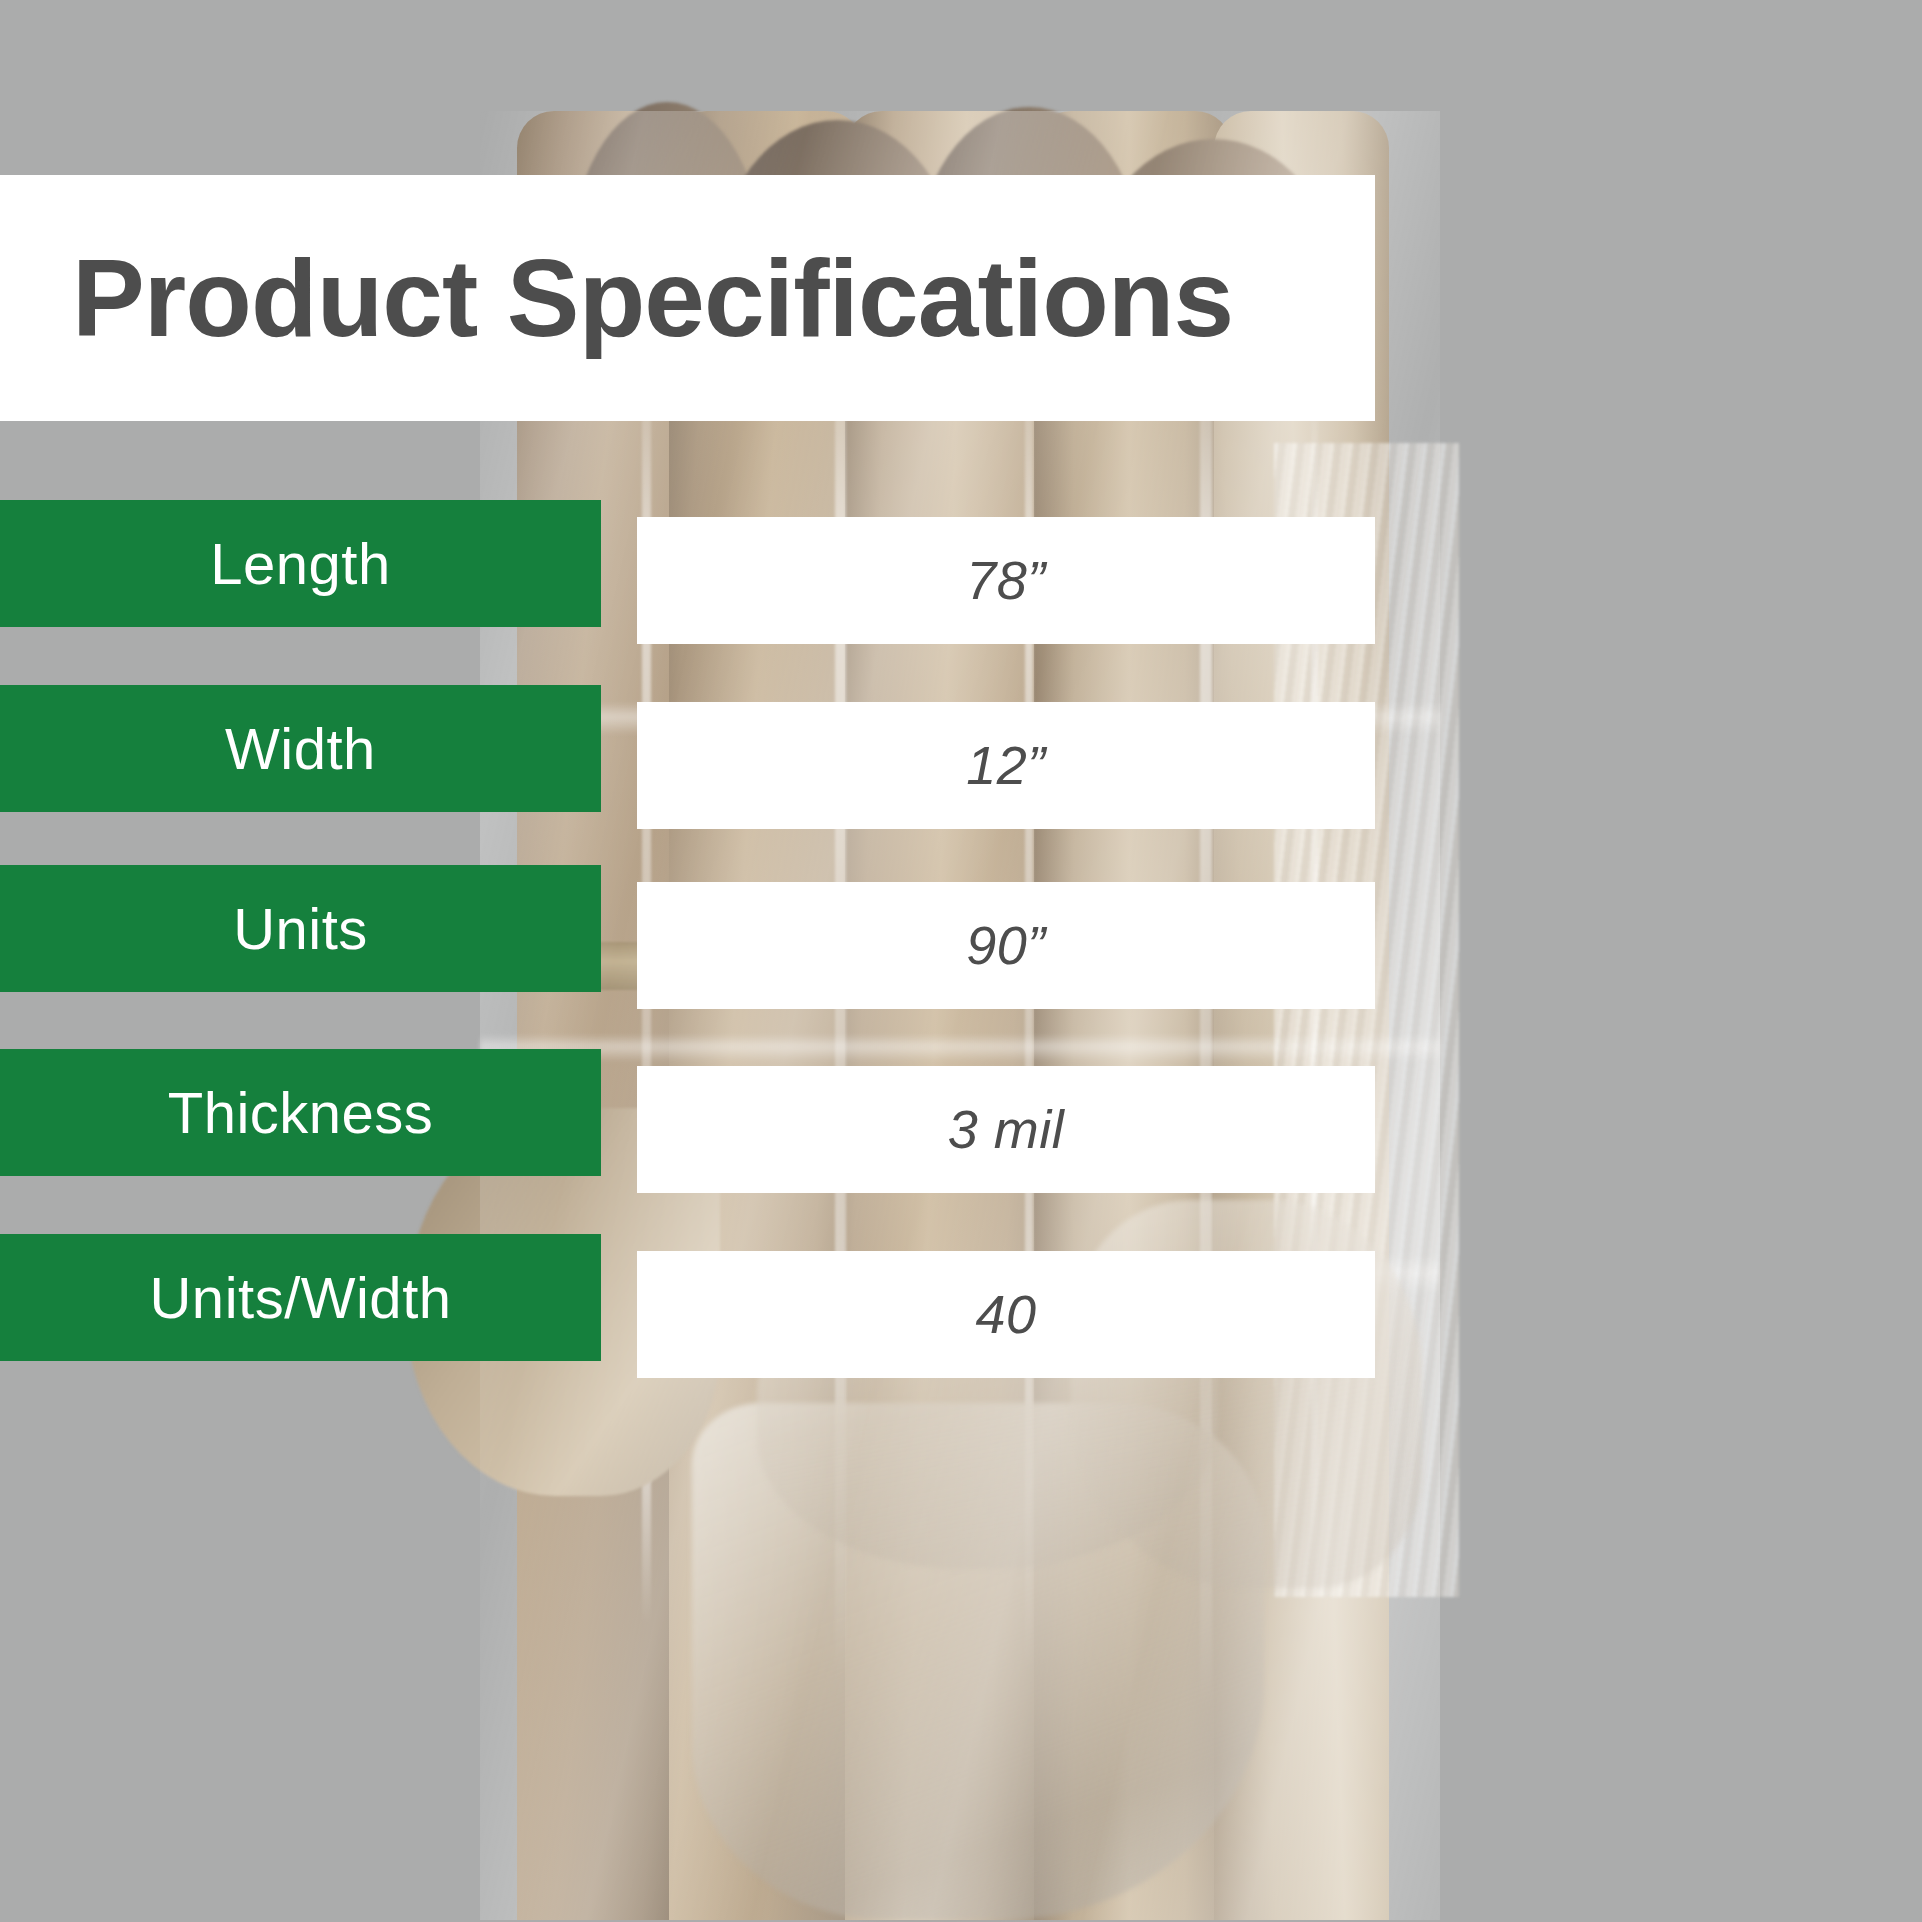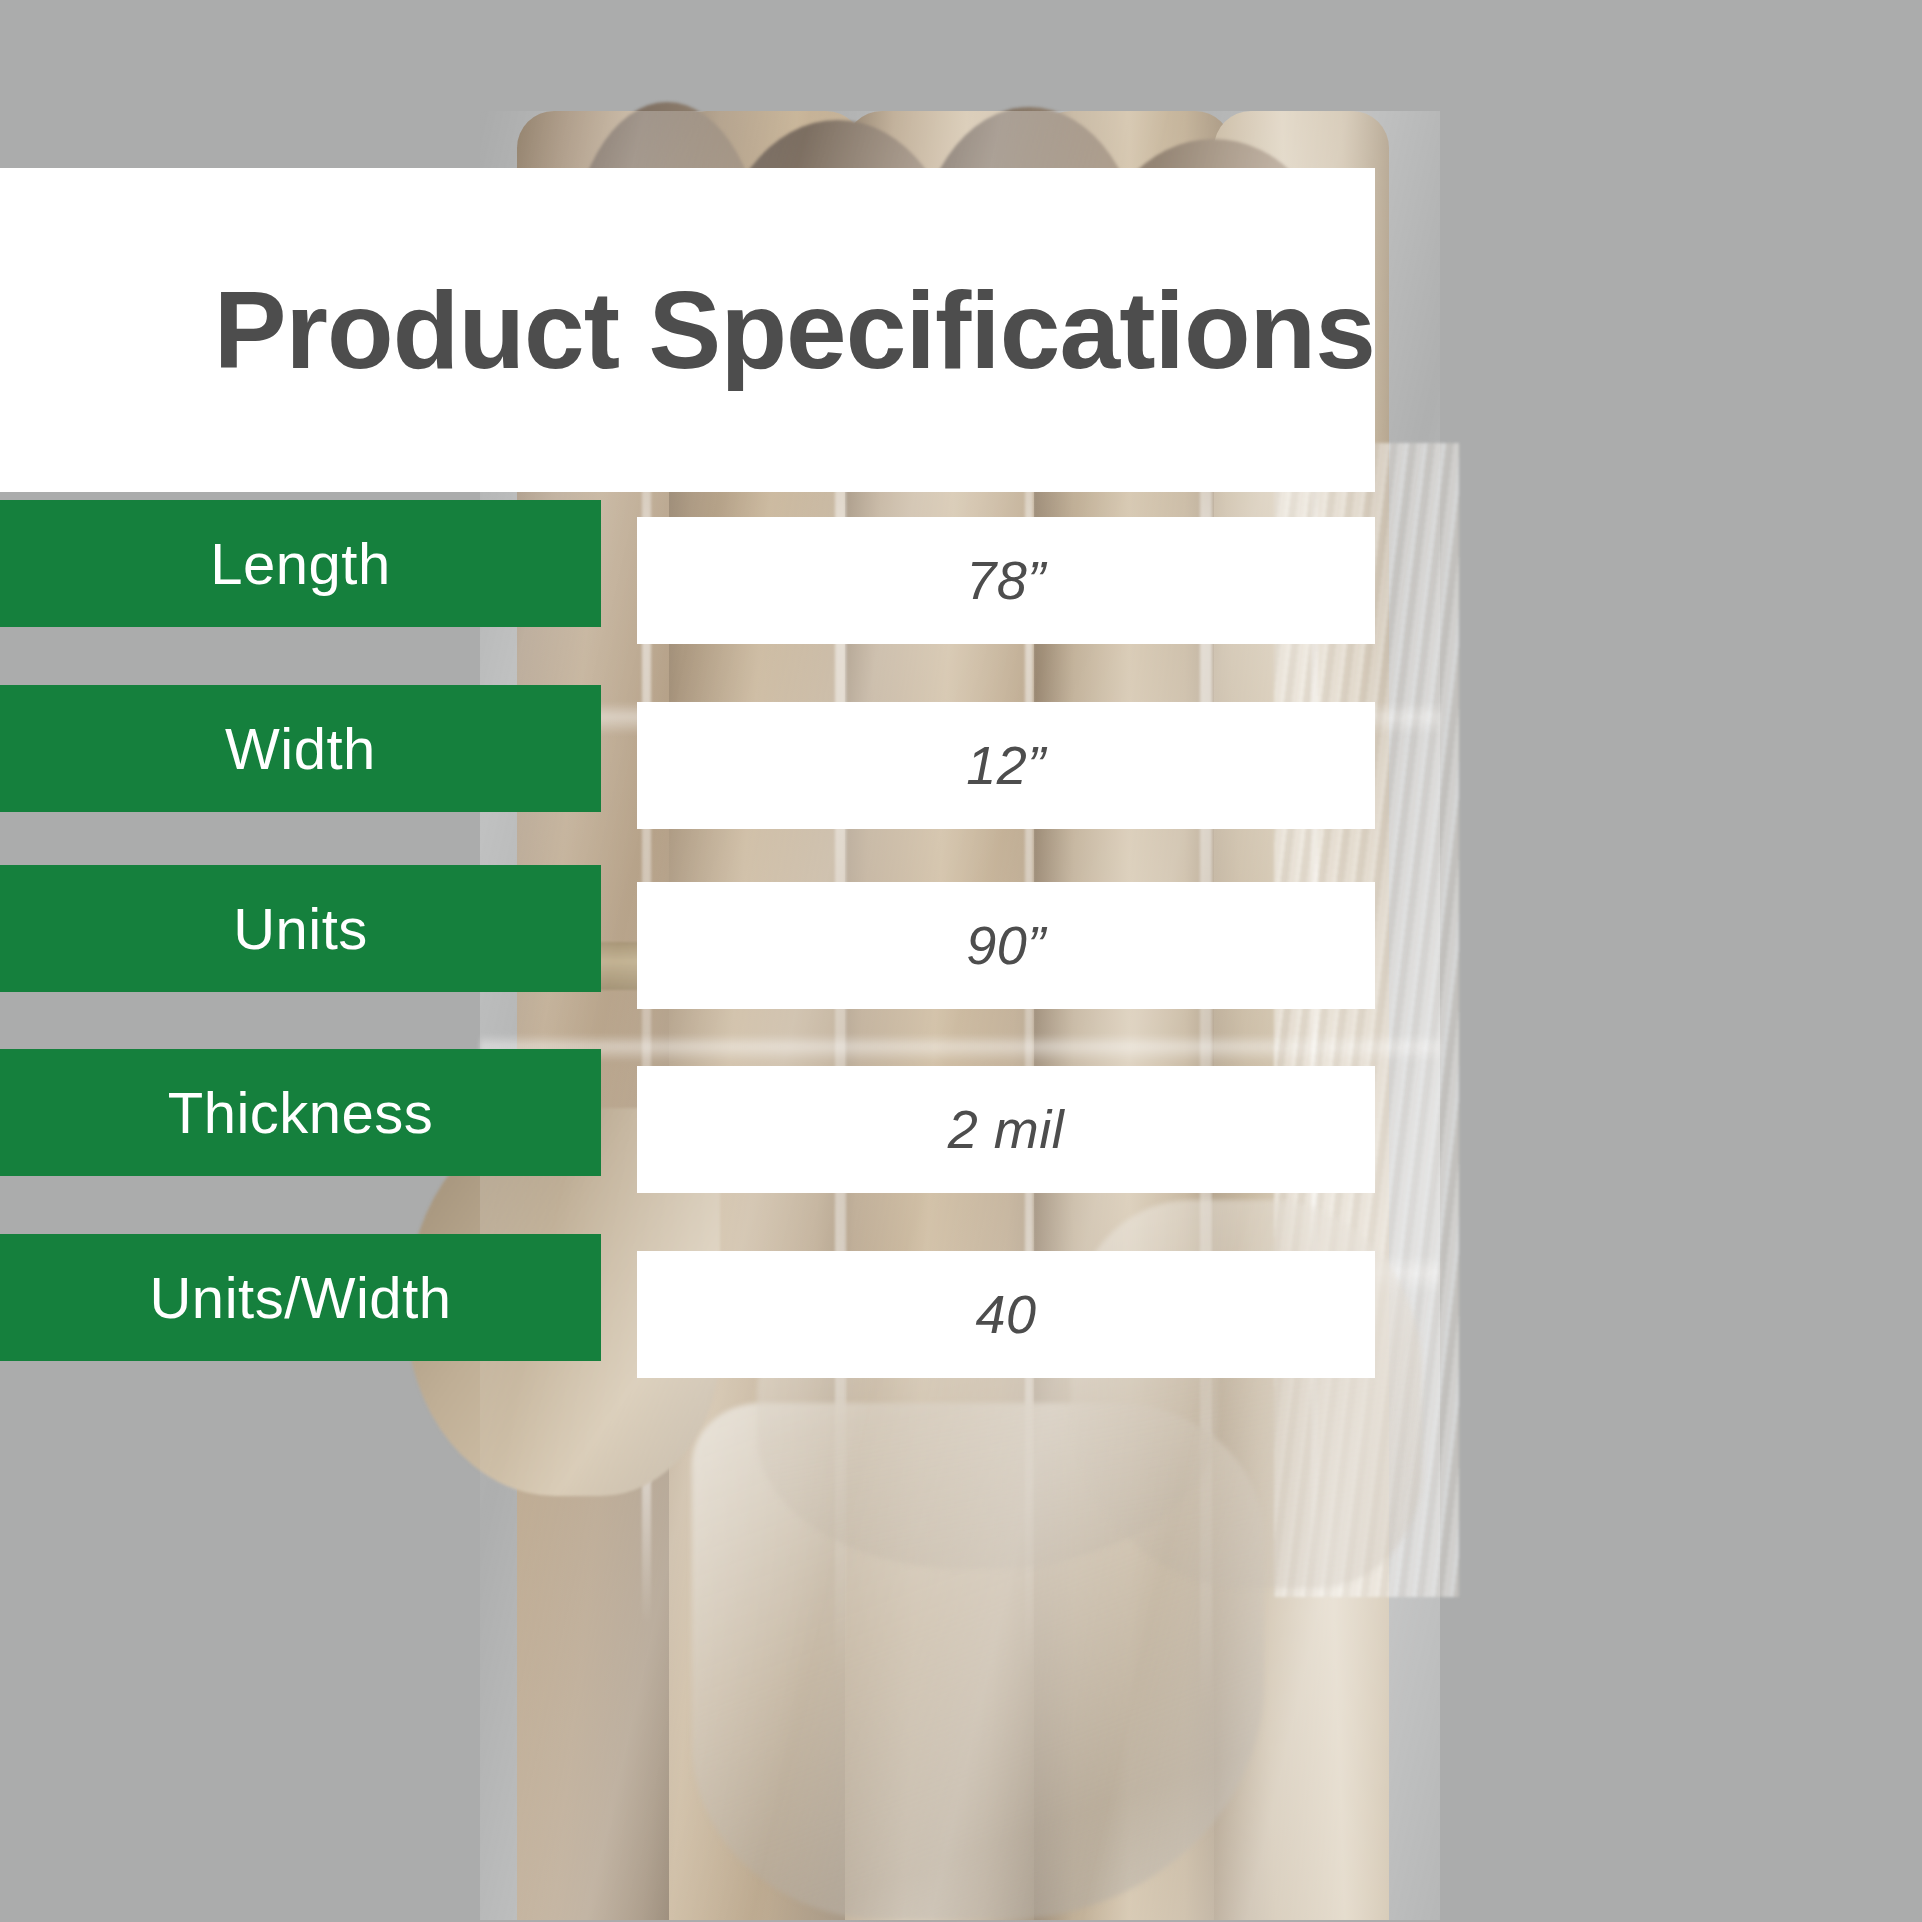--- a/index.html
+++ b/index.html
@@ -115,24 +115,24 @@
     position:absolute; left:-18.5px; top:831px; width:646px; height:48px;
     background:linear-gradient(180deg,#a2906f 0%,#c3b391 40%,#9e8d6e 100%);
     opacity:.85; filter:blur(0.9px);
   }
 
   
   #overlay{ position:absolute; left:0; top:0; width:1922px; height:1922px; z-index:5; }
 
   .title-banner{
     position:absolute;
-    left:0; top:168px;
-    width:1375px; height:324px;
+    left:0; top:175px;
+    width:1375px; height:246px;
     background:#ffffff;
-    display:flex; align-items:center;justify-content:flex-end;
+    display:flex; align-items:center;
   }
   .title-text{
     margin-left:72px;
     font-size:109px;
     font-weight:bold;
     letter-spacing:-0.9px;
     color:#4d4d4d;
     white-space:nowrap;
   }
 
@@ -244,21 +244,21 @@
     <div class="value-cell">
       <span class="value-text">90”</span>
     </div>
   </div>
 
   <div class="spec-row row-3">
     <div class="label-cell">
       <span class="label-text">Thickness</span>
     </div>
     <div class="value-cell">
-      <span class="value-text">2 mil</span>
+      <span class="value-text">3 mil</span>
     </div>
   </div>
 
   <div class="spec-row row-4">
     <div class="label-cell">
       <span class="label-text">Units/Width</span>
     </div>
     <div class="value-cell">
       <span class="value-text">40</span>
     </div>

